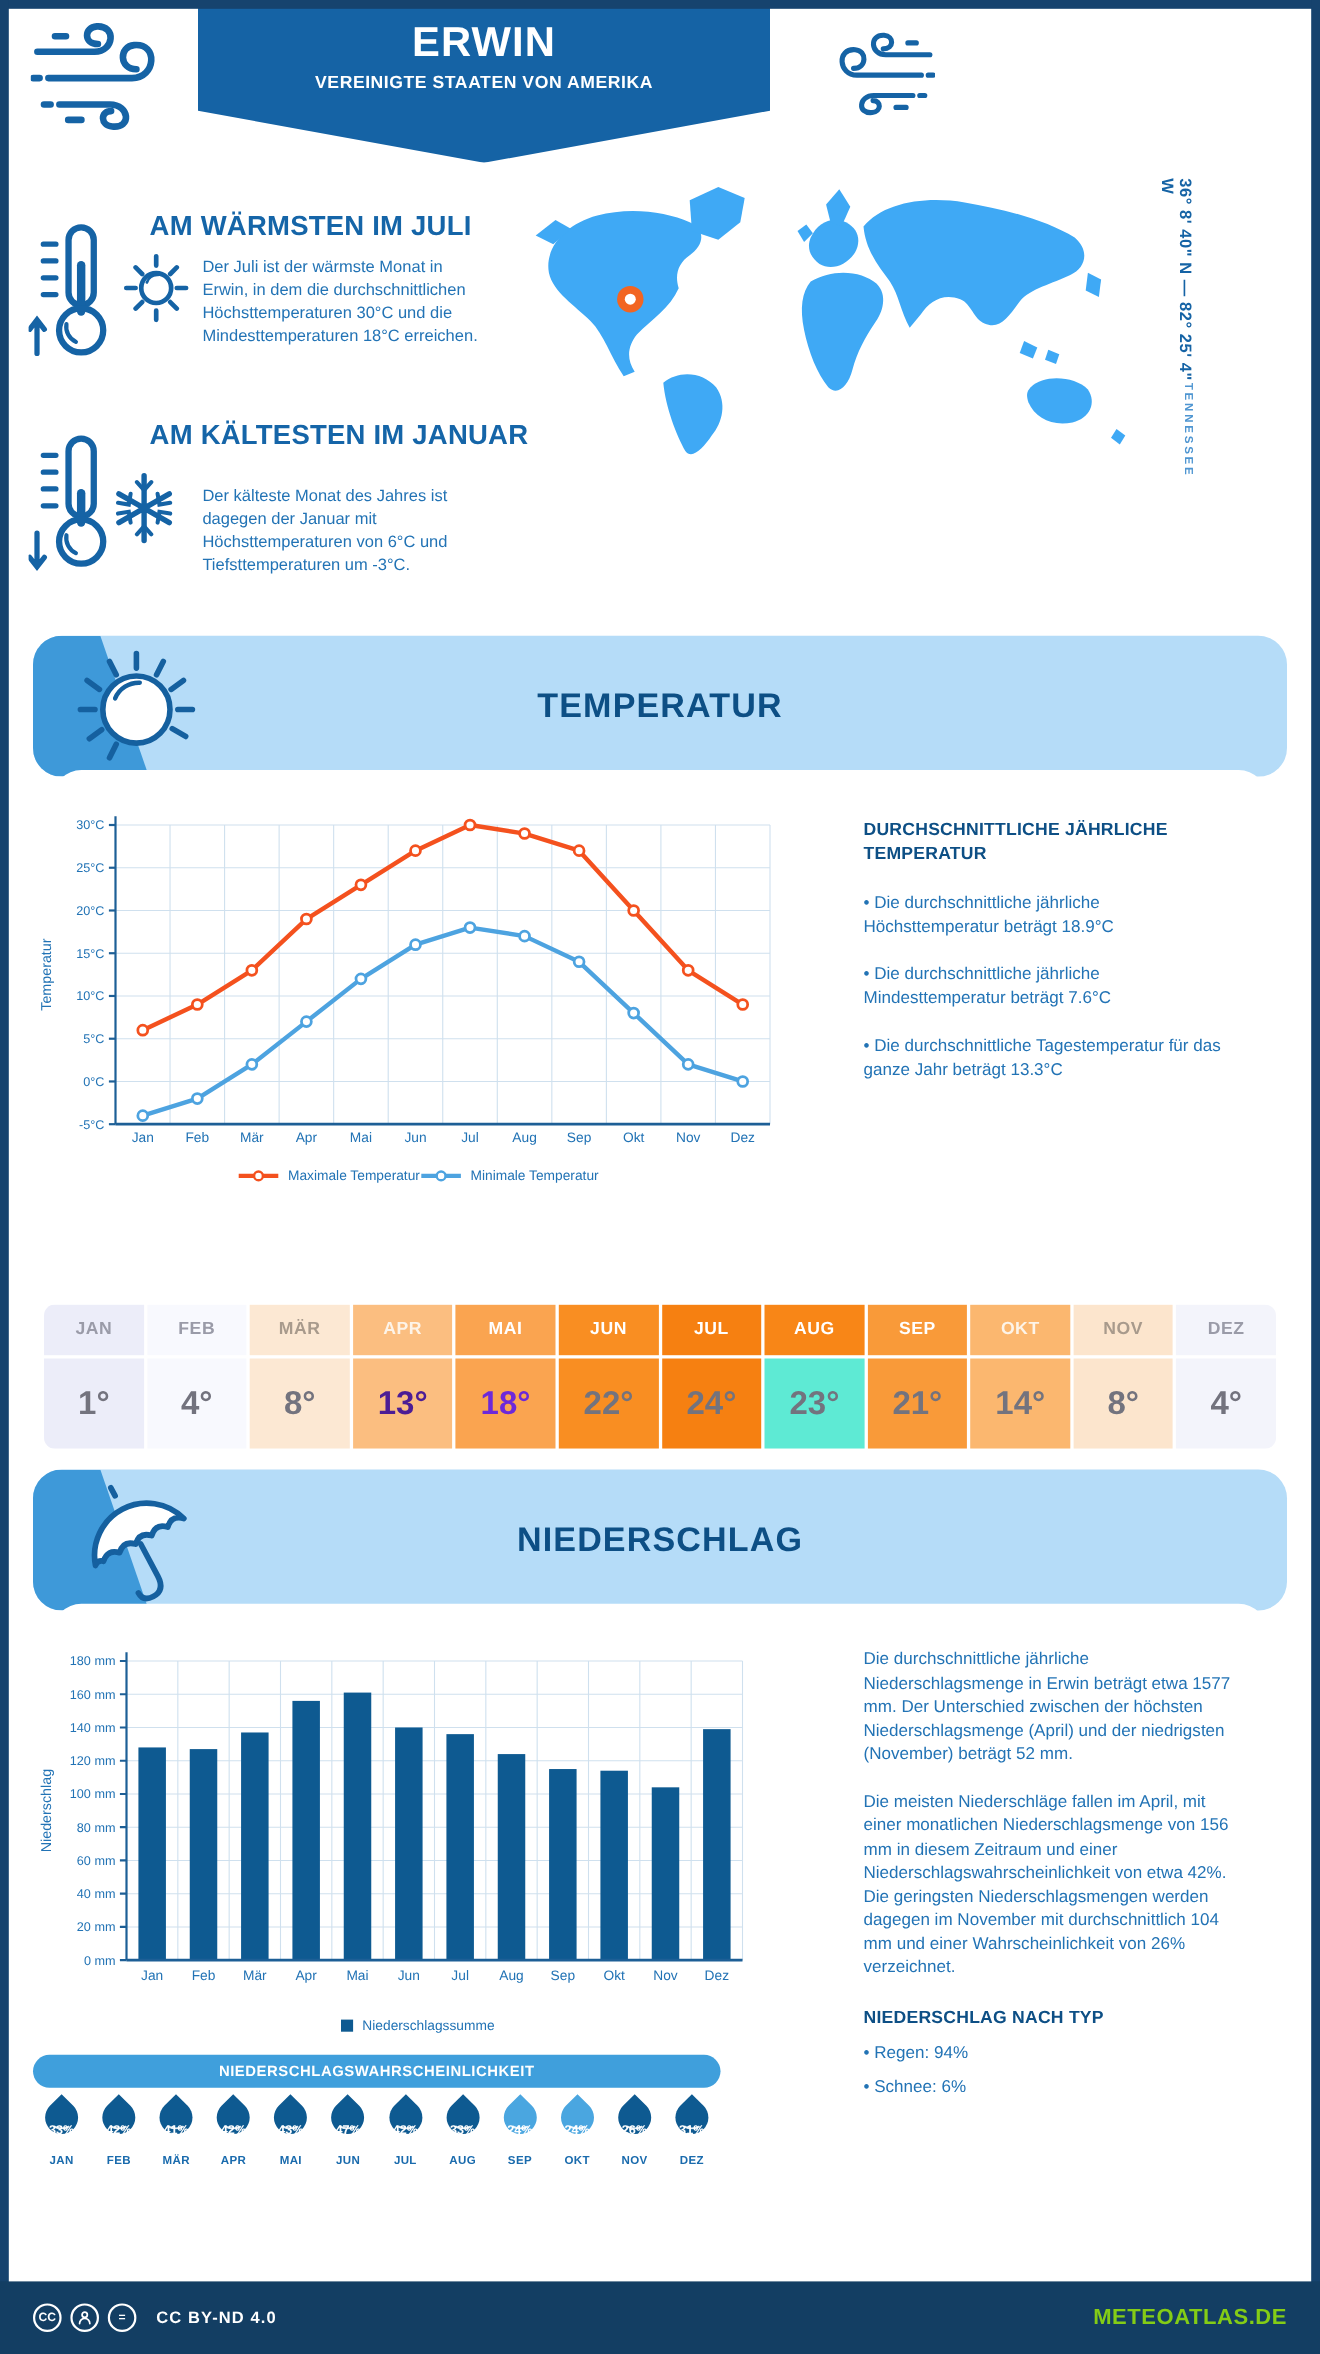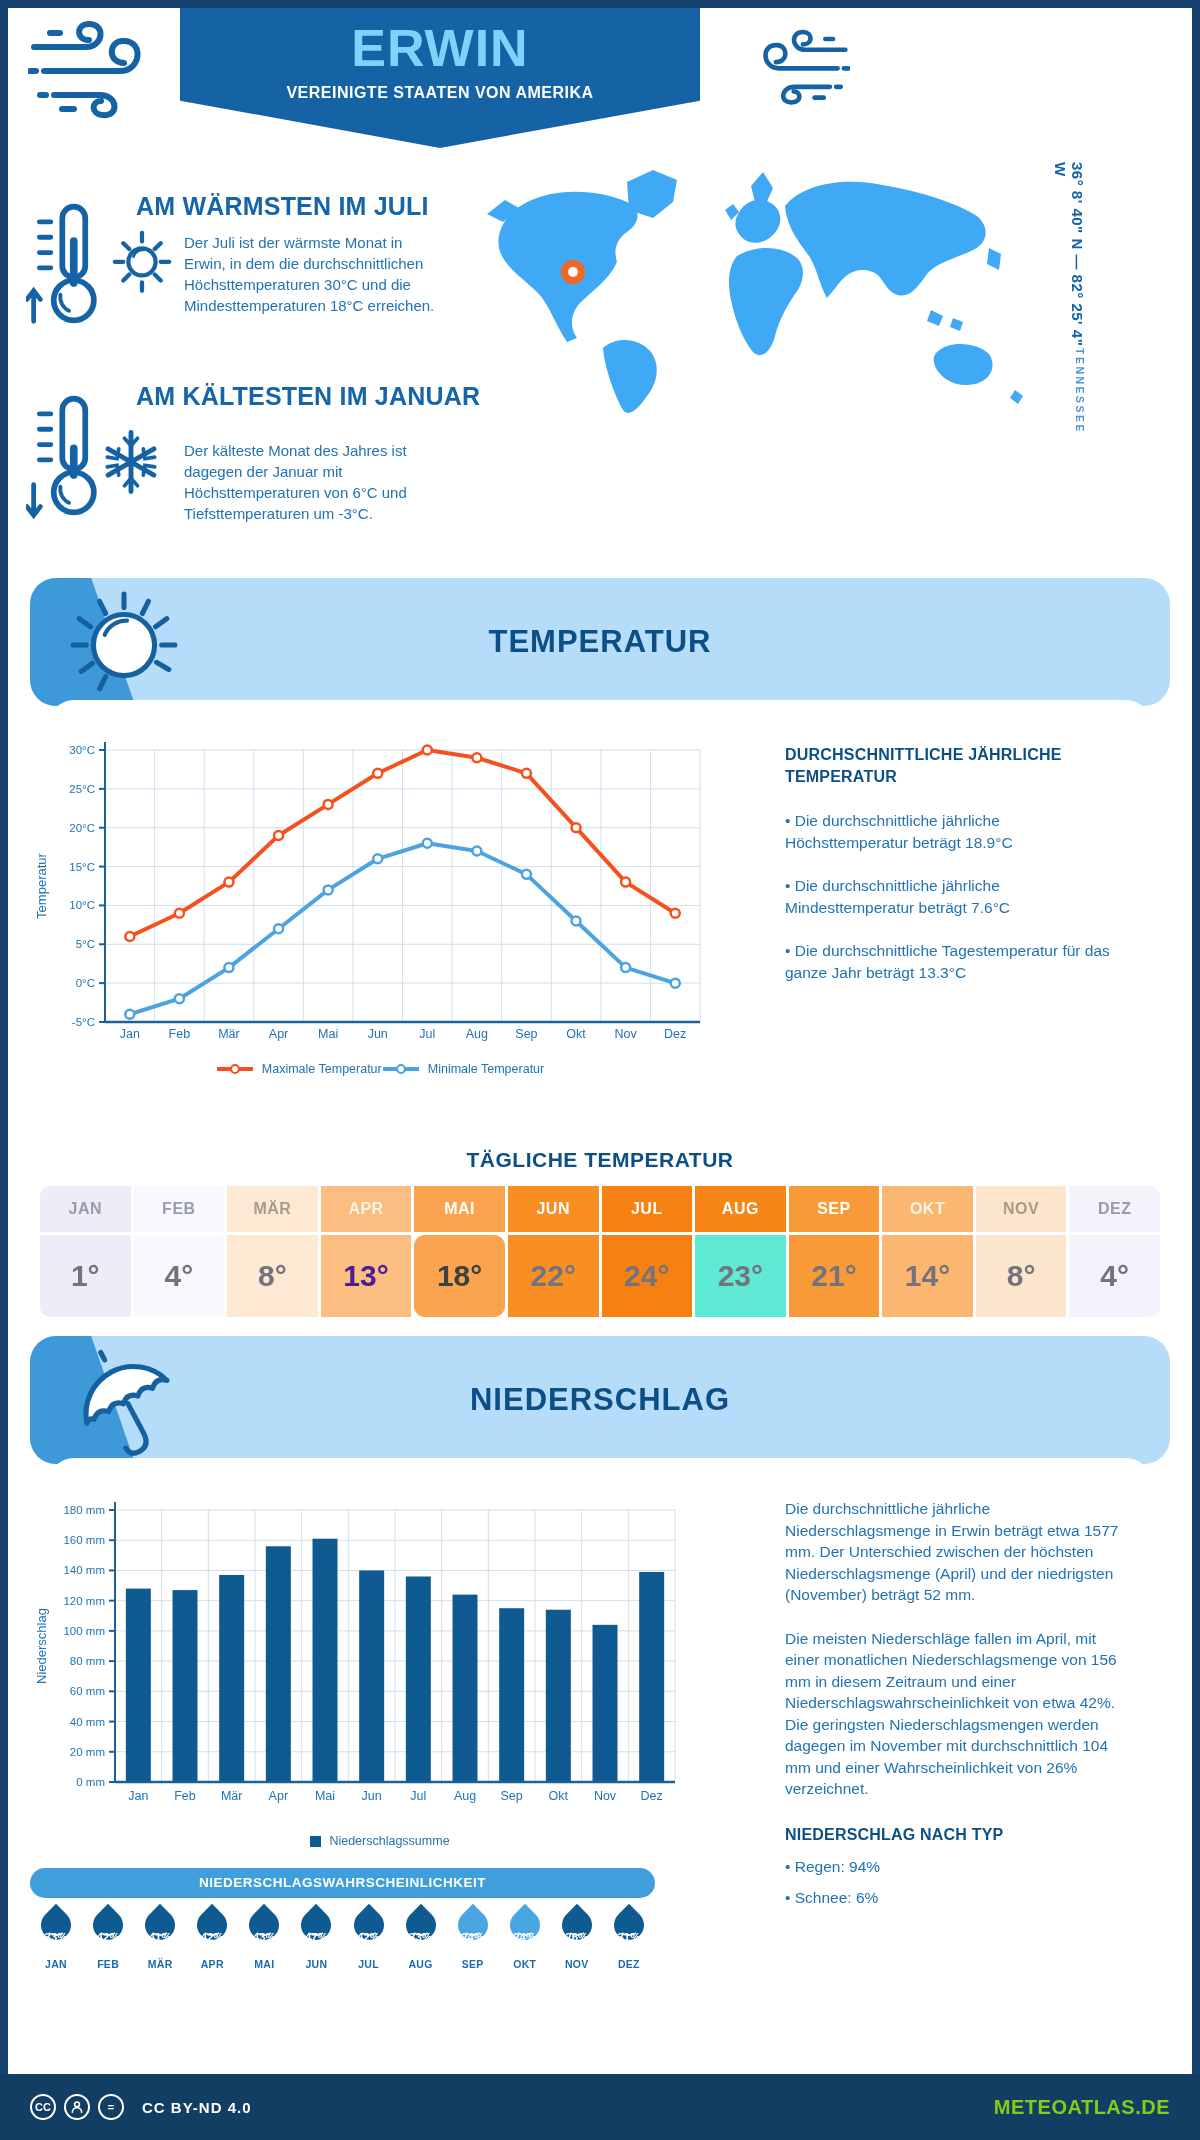--- a/index.html
+++ b/index.html
@@ -6,21 +6,21 @@
   .page{position:relative;width:1200px;height:2140px;background:#ffffff;overflow:hidden;
         font-family:"Liberation Sans",sans-serif;}
   .frame{position:absolute;background:#16436e;z-index:40;}
   .frame.top{left:0;top:0;width:1200px;height:8px;}
   .frame.left{left:0;top:0;width:8px;height:2140px;}
   .frame.right{left:1192px;top:0;width:8px;height:2140px;}
 
   
   .ribbon{position:absolute;left:180px;top:0;width:520px;height:148px;background:#1563a5;
           clip-path:polygon(0 0,100% 0,100% 68%,50% 100%,0 68%);text-align:center;z-index:5;}
-  .ribbon .title{margin-top:18px;font-size:52px;font-weight:800;color:#7dd3fc;letter-spacing:1px;}
+  .ribbon .title{margin-top:18px;font-size:38px;font-weight:800;color:#ffffff;letter-spacing:1px;}
   .ribbon .subtitle{margin-top:6px;font-size:16px;font-weight:600;color:#fff;letter-spacing:.5px;}
   .windL{position:absolute;left:28px;top:12px;}
   .windR{position:absolute;left:742px;top:22px;transform:scaleX(-1);}
 
   
   .sec-head{position:absolute;font-size:25px;font-weight:800;color:#1565a8;letter-spacing:.2px;margin-left:24px;}
   .sec-text{position:absolute;font-size:15px;line-height:21px;color:#2273b5;}
   .iconbox{position:absolute;}
 
   
@@ -290,39 +290,38 @@
       </div>
     </div>
 
   <div class="panel" style="top:744px;">
     <h3>DURCHSCHNITTLICHE JÄHRLICHE TEMPERATUR</h3>
     <p class="bullet">• Die durchschnittliche jährliche Höchsttemperatur beträgt 18.9°C</p>
     <p class="bullet">• Die durchschnittliche jährliche Mindesttemperatur beträgt 7.6°C</p>
     <p class="bullet">• Die durchschnittliche Tagestemperatur für das ganze Jahr beträgt 13.3°C</p>
   </div>
 
-  <div class="daily-head">TÄGLICHE TEMPERATUR</div>
   <div class="daily" id="daily-table">
       <div class="mcell" style="background: rgb(236, 237, 249); color: rgb(154, 155, 168);">JAN</div>
       <div class="mcell" style="background: rgb(248, 249, 254); color: rgb(154, 155, 168);">FEB</div>
       <div class="mcell" style="background: rgb(252, 232, 211); color: rgb(168, 154, 140);">MÄR</div>
       <div class="mcell" style="background: rgb(251, 190, 128); color: rgb(253, 244, 232);">APR</div>
       <div class="mcell" style="background: rgb(250, 164, 80); color: rgb(255, 255, 255);">MAI</div>
       <div class="mcell" style="background: rgb(249, 142, 34); color: rgb(255, 255, 255);">JUN</div>
       <div class="mcell" style="background: rgb(246, 128, 17); color: rgb(255, 255, 255);">JUL</div>
       <div class="mcell" style="background: rgb(248, 134, 23); color: rgb(255, 255, 255);">AUG</div>
       <div class="mcell" style="background: rgb(249, 154, 57); color: rgb(255, 255, 255);">SEP</div>
       <div class="mcell" style="background: rgb(251, 183, 111); color: rgb(253, 244, 232);">OKT</div>
       <div class="mcell" style="background: rgb(252, 229, 205); color: rgb(168, 154, 140);">NOV</div>
       <div class="mcell" style="background: rgb(243, 244, 251); color: rgb(154, 155, 168);">DEZ</div>
       <div class="vcell" style="background: rgb(236, 237, 249); color: rgb(115, 115, 126);">1°</div>
       <div class="vcell" style="background: rgb(248, 249, 254); color: rgb(115, 115, 126);">4°</div>
       <div class="vcell" style="background: rgb(252, 232, 211); color: rgb(115, 115, 126);">8°</div>
       <div class="vcell" style="background: rgb(251, 190, 128); color: #4c1d95;">13°</div>
-      <div class="vcell" style="background: rgb(250, 164, 80); color: #404040; border-radius: 11px;">18°</div>
+      <div class="vcell" style="background: rgb(250, 164, 80); color: #6d28d9;">18°</div>
       <div class="vcell" style="background: rgb(249, 142, 34); color: rgb(115, 115, 126);">22°</div>
       <div class="vcell" style="background: rgb(246, 128, 17); color: rgb(115, 115, 126);">24°</div>
       <div class="vcell" style="background: #5eead4; color: rgb(115, 115, 126);">23°</div>
       <div class="vcell" style="background: rgb(249, 154, 57); color: rgb(115, 115, 126);">21°</div>
       <div class="vcell" style="background: rgb(251, 183, 111); color: rgb(115, 115, 126);">14°</div>
       <div class="vcell" style="background: rgb(252, 229, 205); color: rgb(115, 115, 126);">8°</div>
       <div class="vcell" style="background: rgb(243, 244, 251); color: rgb(115, 115, 126);">4°</div>
     </div>
 
   <div class="banner" style="top:1336px;">

